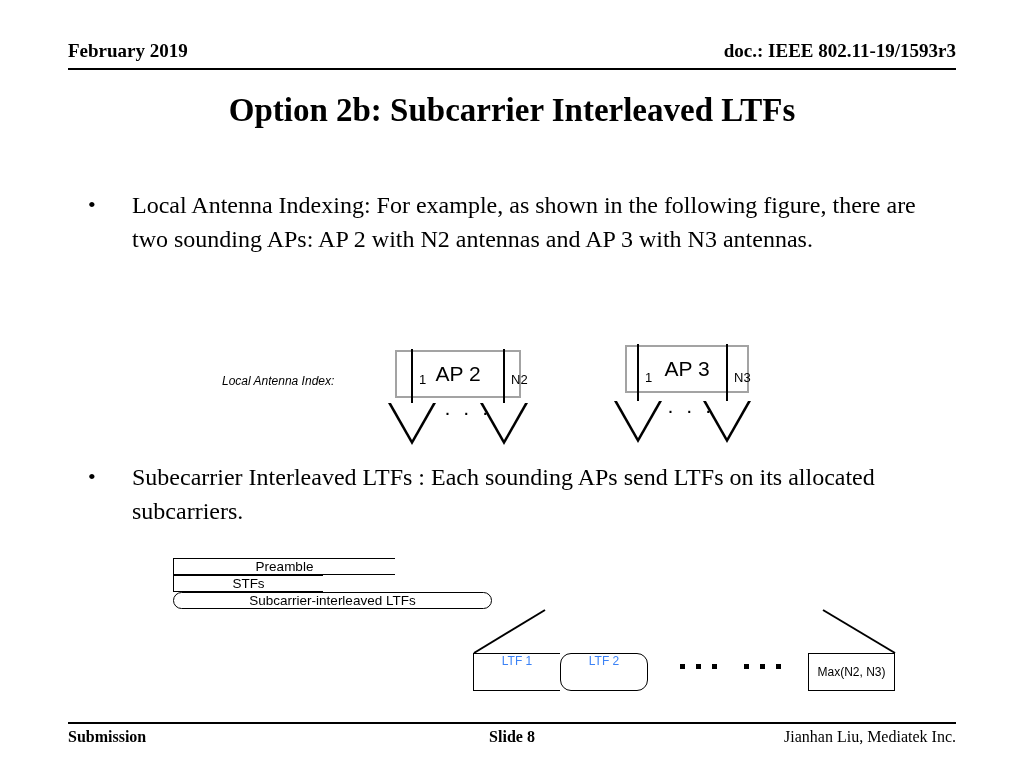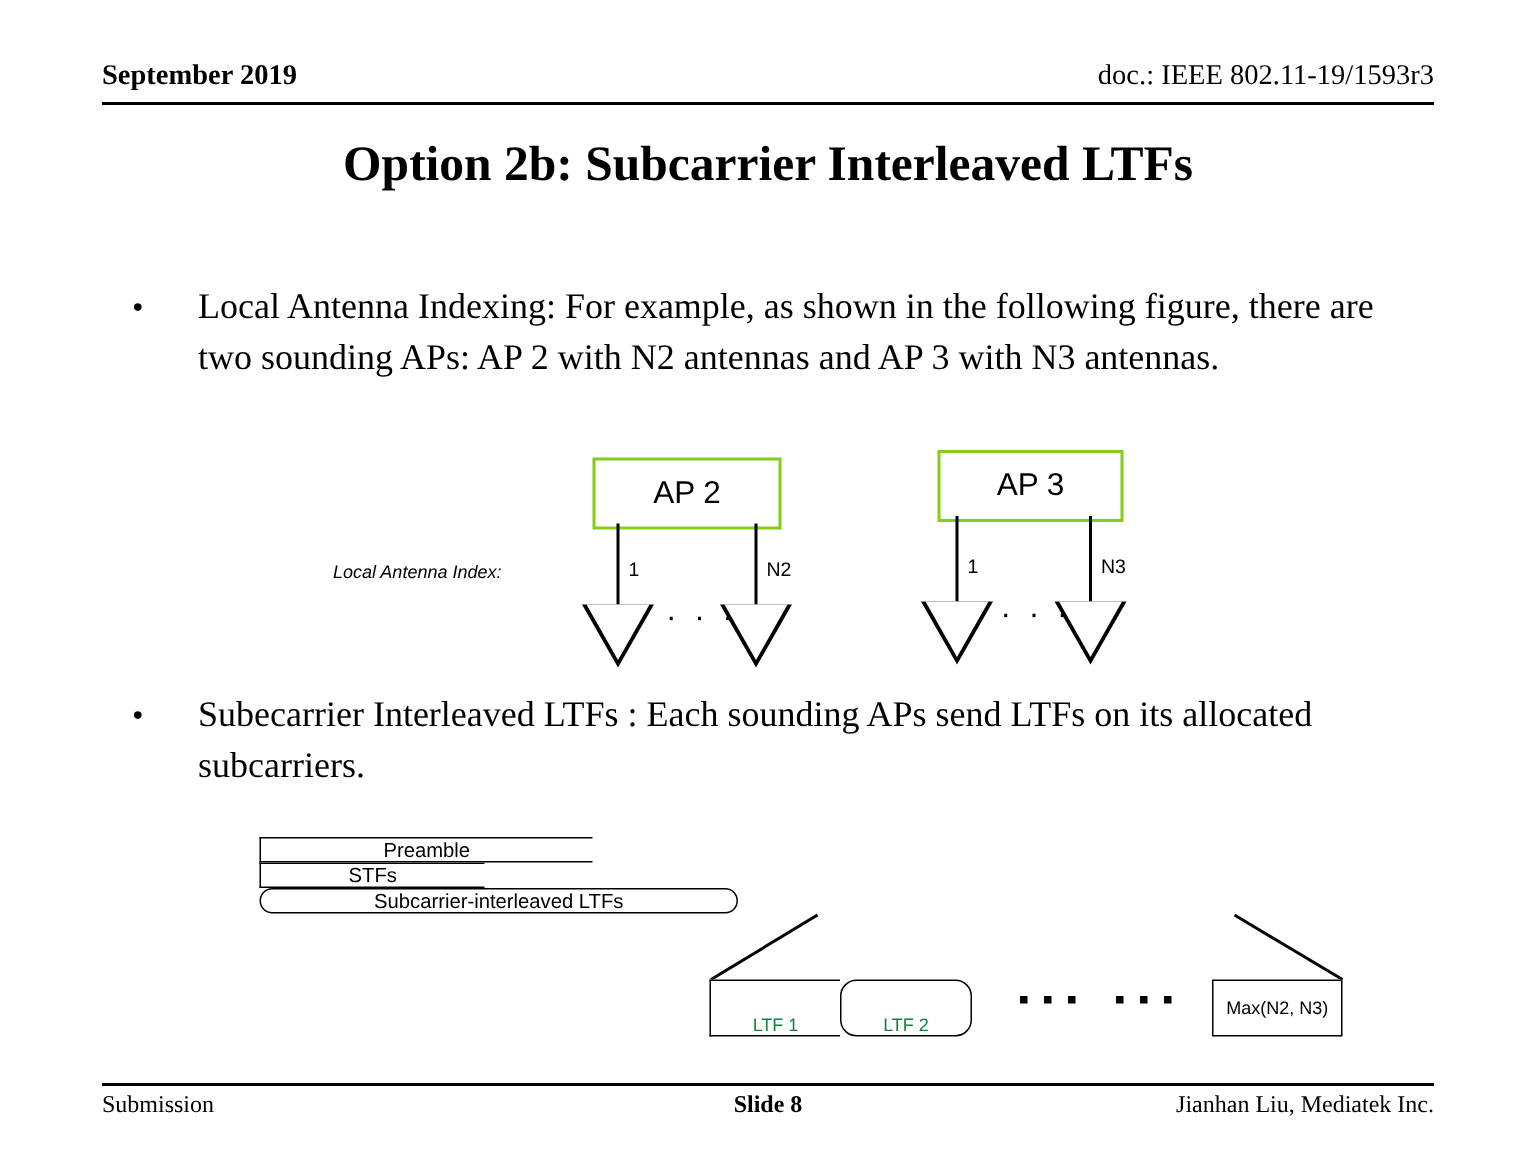--- a/index.html
+++ b/index.html
@@ -38,21 +38,21 @@
     font-family: "Liberation Serif", "DejaVu Serif", serif;
     font-weight: bold;
     font-size: 19px;
     white-space: nowrap;
   }
   .header-doc {
     position: absolute;
     right: 0;
     top: 0;
     font-family: "Liberation Serif", "DejaVu Serif", serif;
-    font-weight: normal;
+    font-weight: bold;
     font-size: 19px;
     white-space: nowrap;
   }
   .header-rule {
     position: absolute;
     left: 68px;
     top: 68px;
     width: 888px;
     height: 0;
     border-top: 2px solid #000000;
@@ -97,28 +97,29 @@
   .ap-diagram {
     position: absolute;
     left: 0;
     top: 0;
     width: 1024px;
     height: 768px;
     pointer-events: none;
   }
   .ap-box {
     position: absolute;
-    border: 2px solid #84cc16;
+    border: 2px solid #a3a3a3;
     background: #ffffff;
     display: flex;
     align-items: center;
     justify-content: center;
     font-family: "Liberation Sans", "DejaVu Sans", sans-serif;
     font-size: 21px;
     color: #000;
+    margin-top: 45px;
   }
   #ap2-box { left: 395px; top: 305px; width: 122px; height: 44px; }
   #ap3-box { left: 625px; top: 300px; width: 120px; height: 44px; }
 
   .vline {
     position: absolute;
     width: 0;
     border-left: 2px solid #000000;
   }
   .idx-label {
@@ -202,25 +203,25 @@
     top: 653px;
     height: 38px;
     display: flex;
   }
   #ltf-group-left { left: 473px; }
   .ltf-cell {
     border: 1.5px solid #000000;
     border-right-width: 0;
     background: #ffffff;
     display: flex;
-    align-items: flex-end;
+    align-items: flex-start;
     justify-content: center;
     font-family: "Liberation Sans", "DejaVu Sans", sans-serif;
     font-size: 12px;
-    color: #15803d;
+    color: #3b82f6;
     box-sizing: border-box;
   }
   .ltf-cell:last-child { border-right-width: 1.5px; border-radius: 11px; }
   #cell-ltf1 { width: 87px; }
   #cell-ltf2 { width: 88px; }
   #cell-max {
     position: absolute;
     left: 808px;
     top: 653px;
     width: 87px;
@@ -269,31 +270,31 @@
   }
   .footer {
     position: absolute;
     left: 68px;
     top: 728px;
     width: 888px;
     height: 24px;
     font-family: "Liberation Serif", "DejaVu Serif", serif;
     font-size: 16px;
   }
-  .footer-left   { position: absolute; left: 0;   top: 0; white-space: nowrap; }
+  .footer-left   { position: absolute; left: 0;   top: 0; white-space: nowrap; font-weight: bold; }
   .footer-center { position: absolute; left: 0; top: 0; width: 888px; text-align: center; font-weight: bold; }
   .footer-right  { position: absolute; right: 0;  top: 0; white-space: nowrap; }
 </style>
 </head>
 <body>
 
 <div class="slide">
 
   <div class="header">
-    <div class="header-date">September 2019</div>
+    <div class="header-date">February 2019</div>
     <div class="header-doc">doc.: IEEE 802.11-19/1593r3</div>
   </div>
   <div class="header-rule"></div>
 
   <div class="title">Option 2b: Subcarrier Interleaved LTFs</div>
 
   <div class="bullet" id="bullet-1">
     <span class="marker">•</span>
     <span class="btext">Local Antenna Indexing: For example, as shown in the following figure, there are two  sounding APs: AP 2 with N2 antennas and AP 3 with N3 antennas.</span>
   </div>

